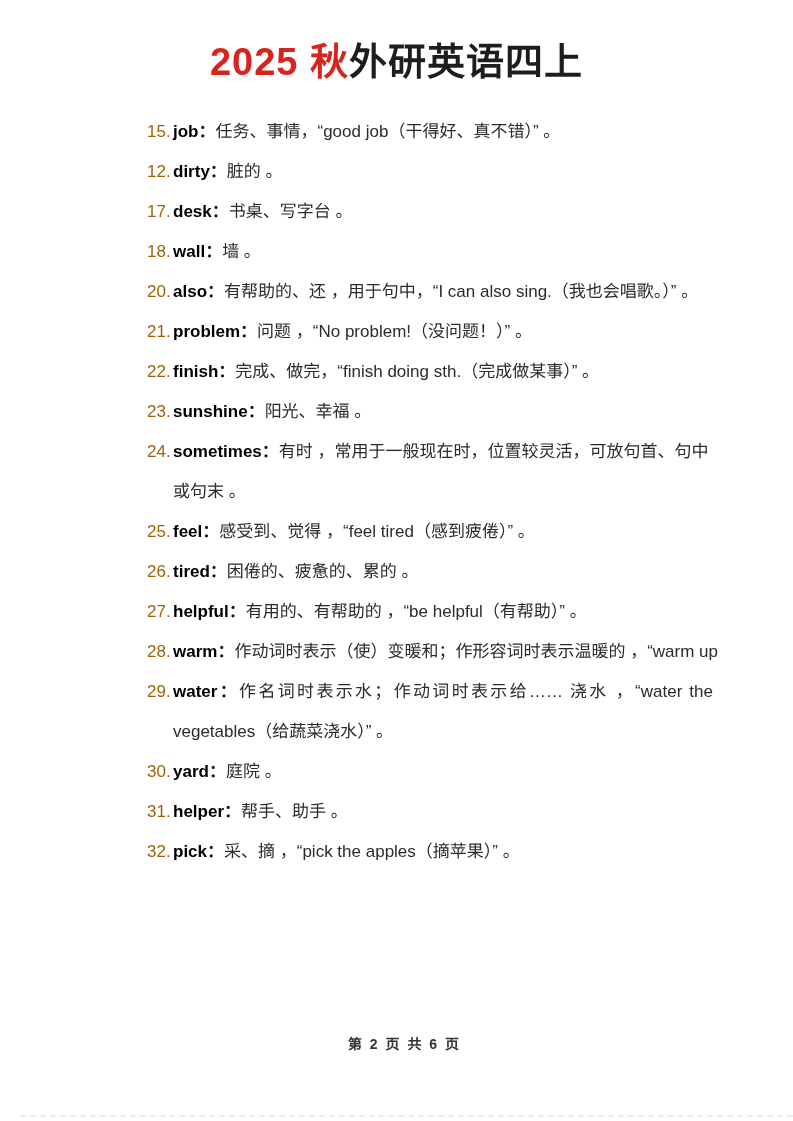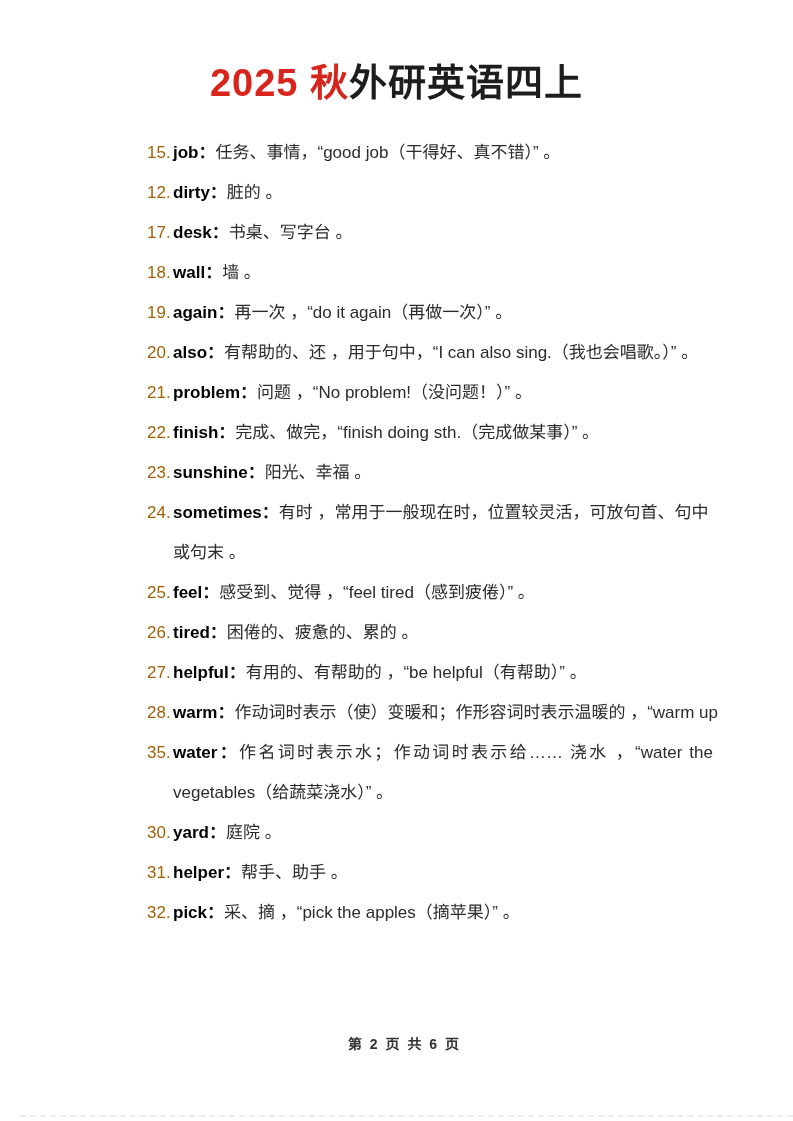--- a/index.html
+++ b/index.html
@@ -7,21 +7,21 @@
     position: relative;
     width: 793px;
     height: 1121px;
     background: #ffffff;
     overflow: hidden;
     font-family: "Liberation Sans", sans-serif;
     color: #2b2b2b;
   }
   .title {
     margin: 0;
-    padding-top: 59px;
+    padding-top: 38px;
     text-align: center;
     font-size: 38px;
     font-weight: bold;
     line-height: 1.3;
     color: #1d1d1d;
     letter-spacing: 1px;
   }
   .title .year {
     font-family: "Liberation Sans", sans-serif;
     color: #d7241d;
@@ -103,23 +103,20 @@
   </li>
 
   <li class="item">
     <div class="first-line"><span class="num">17.</span><span class="word">desk</span><span class="colon">：</span><span class="def">书桌、写字台 。</span></div>
   </li>
 
   <li class="item">
     <div class="first-line"><span class="num">18.</span><span class="word">wall</span><span class="colon">：</span><span class="def">墙 。</span></div>
   </li>
 
-  <li class="item">
-    <div class="first-line"><span class="num">19.</span><span class="word">again</span><span class="colon">：</span><span class="def">再一次 ，“do it again（再做一次）” 。</span></div>
-  </li>
 
   <li class="item">
     <div class="first-line"><span class="num">20.</span><span class="word">also</span><span class="colon">：</span><span class="def">有帮助的、还 ，用于句中，“I can also sing.（我也会唱歌。）” 。</span></div>
   </li>
 
   <li class="item">
     <div class="first-line"><span class="num">21.</span><span class="word">problem</span><span class="colon">：</span><span class="def">问题 ，“No problem!（没问题！）” 。</span></div>
   </li>
 
   <li class="item">
@@ -145,21 +142,21 @@
 
   <li class="item">
     <div class="first-line"><span class="num">27.</span><span class="word">helpful</span><span class="colon">：</span><span class="def">有用的、有帮助的 ，“be helpful（有帮助）” 。</span></div>
   </li>
 
   <li class="item">
     <div class="first-line"><span class="num">28.</span><span class="word">warm</span><span class="colon">：</span><span class="def">作动词时表示（使）变暖和；作形容词时表示温暖的 ，“warm up</span></div>
       </li>
 
   <li class="item">
-    <div class="first-line justify"><span class="num">35.</span><span class="word">water</span><span class="colon">：</span><span class="def">作名词时表示水；作动词时表示给…… 浇水 ，“water the</span></div>
+    <div class="first-line justify"><span class="num">29.</span><span class="word">water</span><span class="colon">：</span><span class="def">作名词时表示水；作动词时表示给…… 浇水 ，“water the</span></div>
   <div class="cont">vegetables（给蔬菜浇水）” 。</div>
       </li>
 
   <li class="item">
     <div class="first-line"><span class="num">30.</span><span class="word">yard</span><span class="colon">：</span><span class="def">庭院 。</span></div>
   </li>
 
   <li class="item">
     <div class="first-line"><span class="num">31.</span><span class="word">helper</span><span class="colon">：</span><span class="def">帮手、助手 。</span></div>
   </li>

